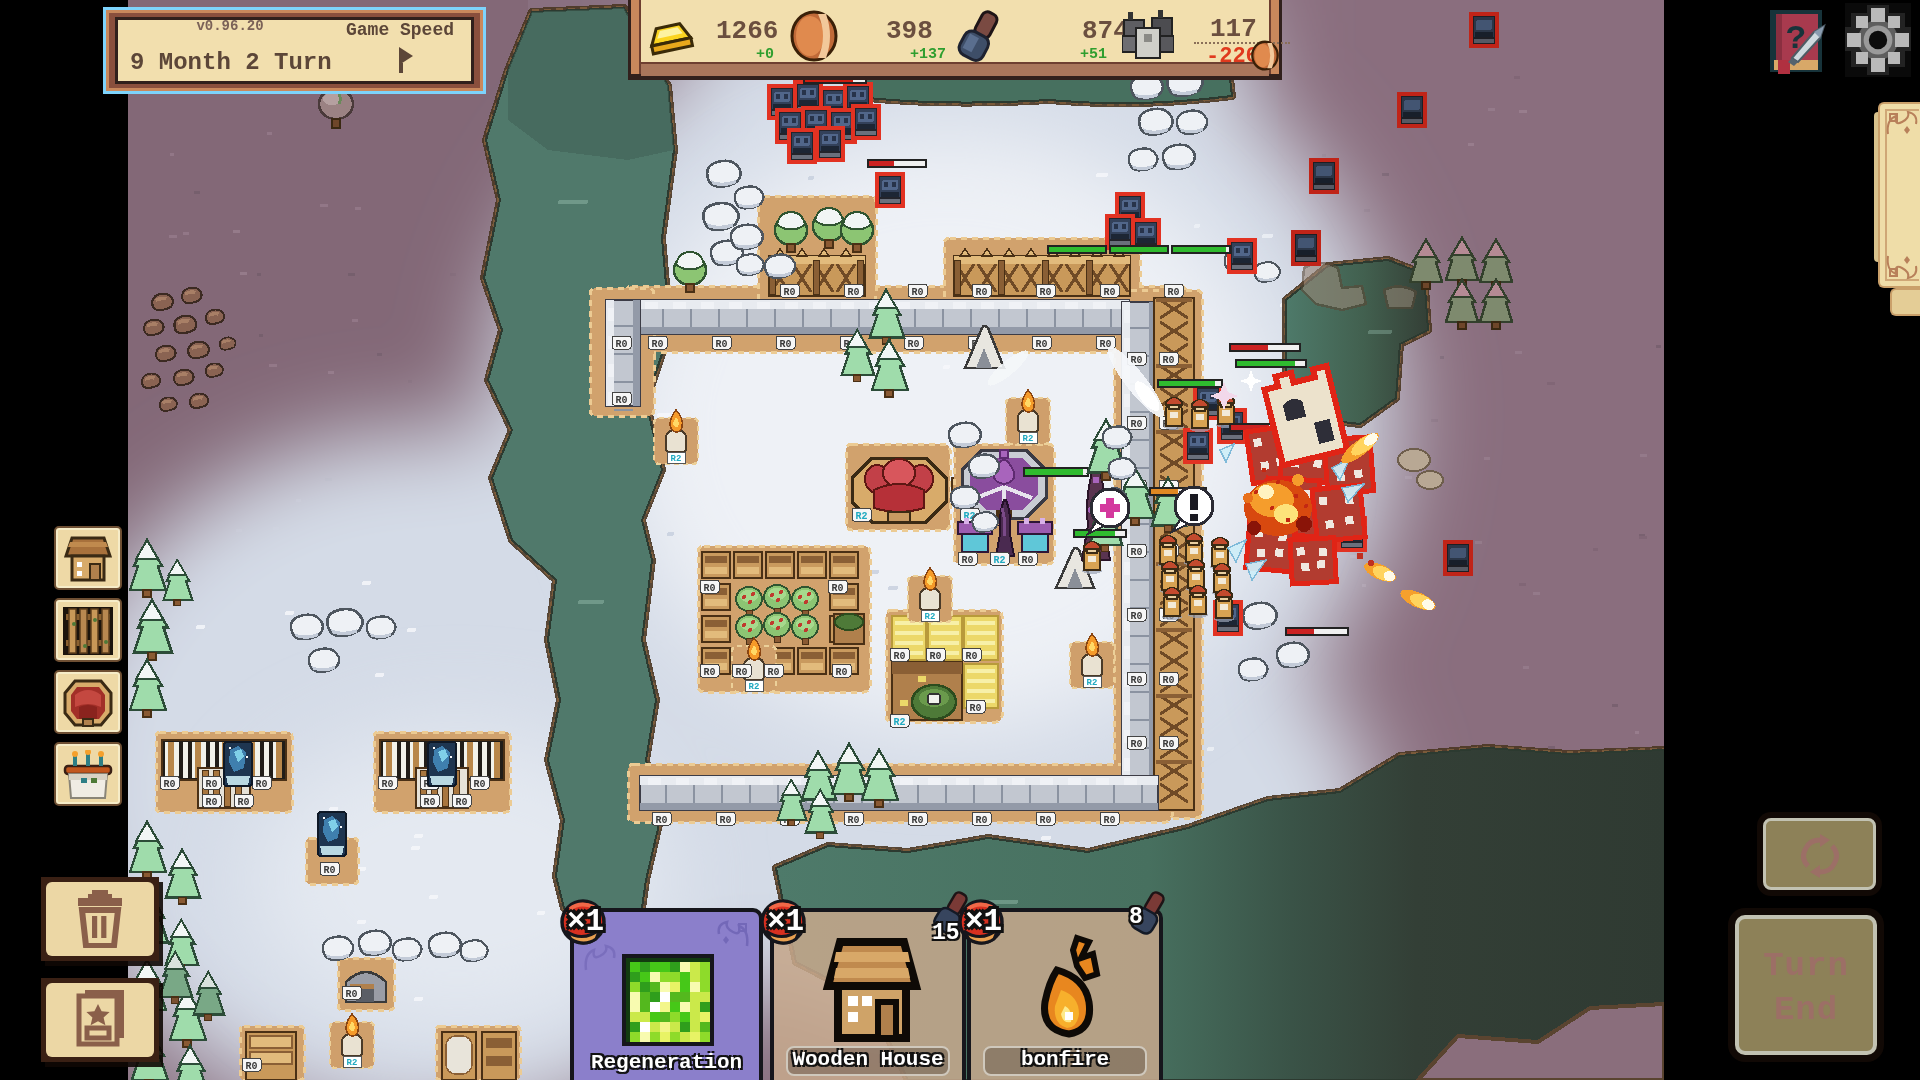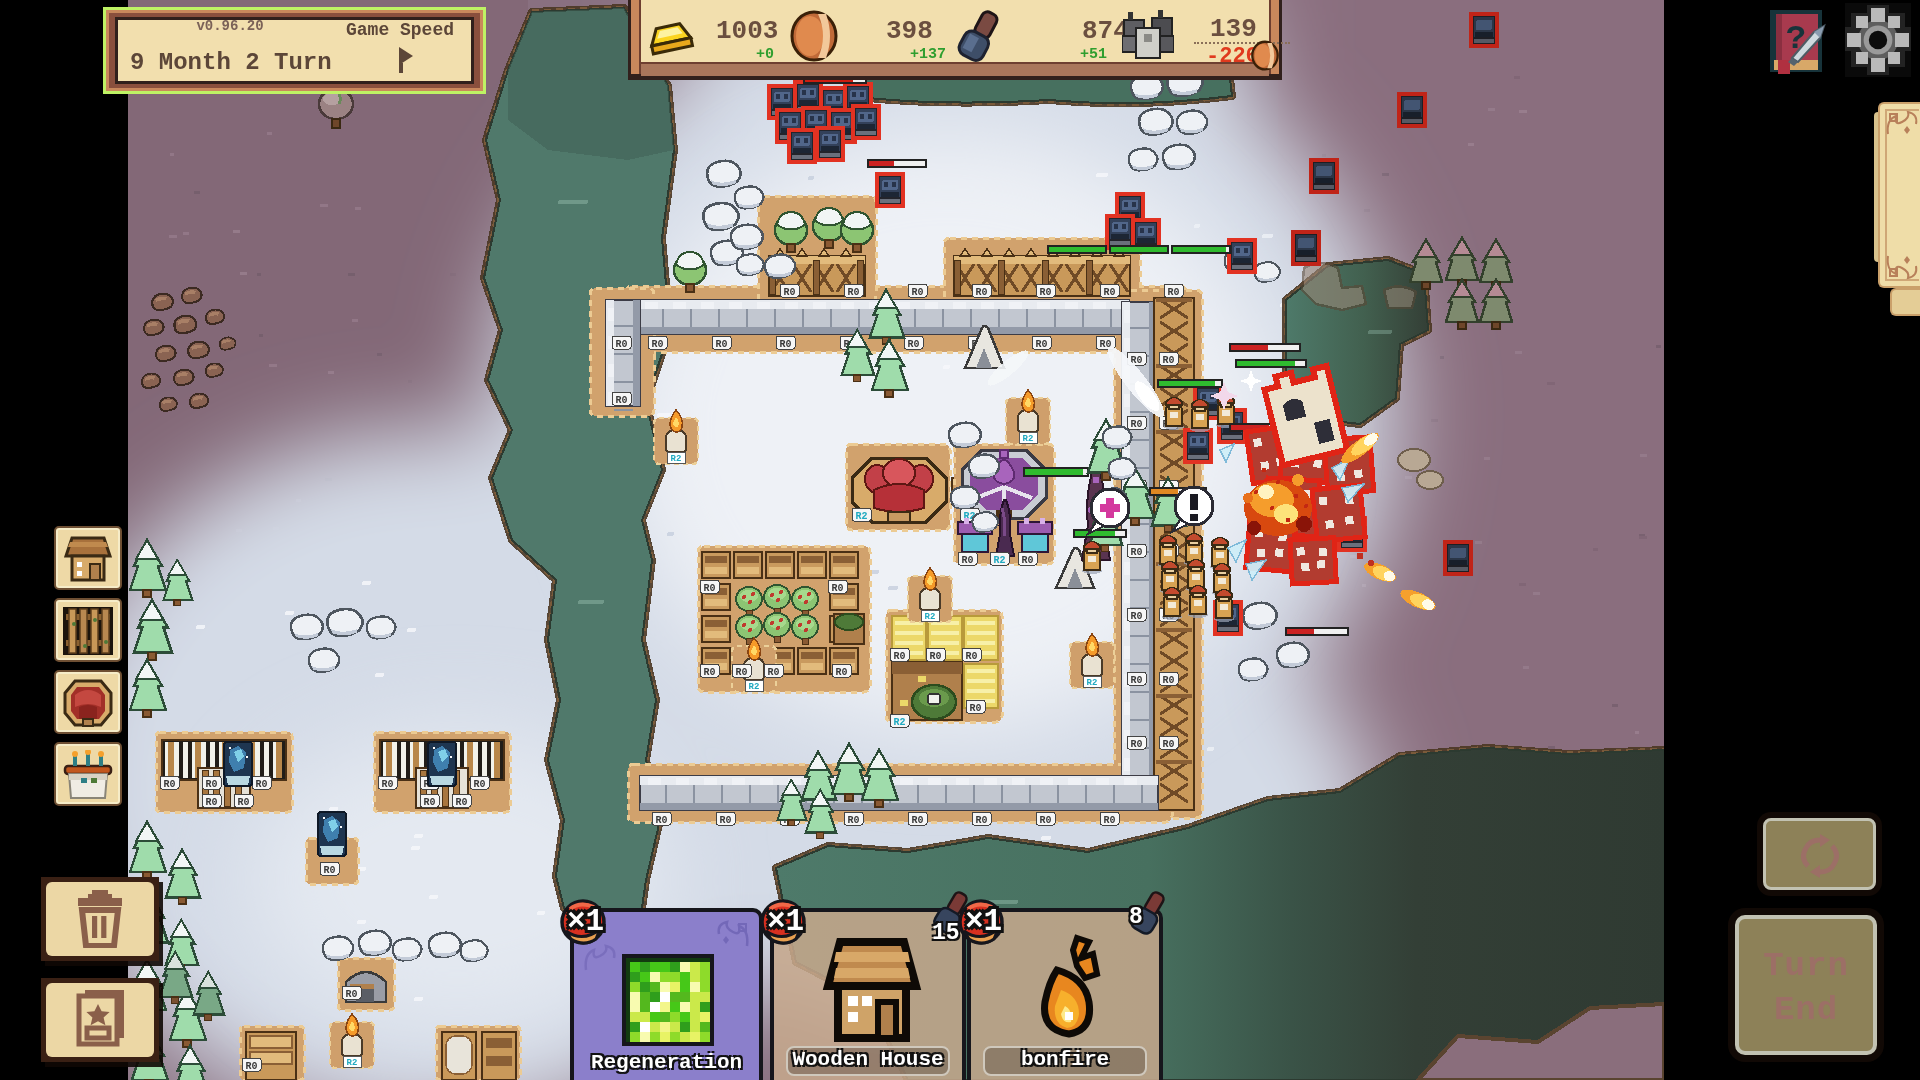--- a/index.html
+++ b/index.html
@@ -1365,21 +1365,21 @@
 
 <g>
         <circle cx="1066" cy="506" r="19" fill="#fff" stroke="#2a2a33" stroke-width="3"></circle>
         <path d="M1052 520 L1044 532 L1060 524 Z" fill="#fff" stroke="#2a2a33" stroke-width="2"></path>
         <rect x="1062" y="494" width="8" height="16" fill="#1a1a22"></rect>
         <rect x="1062" y="514" width="8" height="7" fill="#1a1a22"></rect>
       </g>
 </svg>
 </div>
 
-<div style="position:absolute;left:103px;top:7px;width:383px;height:87px;background:#bef264;">
+<div style="position:absolute;left:103px;top:7px;width:383px;height:87px;background:#7dd3fc;">
  <div style="position:absolute;inset:3px;background:#c9885c;"></div>
  <div style="position:absolute;left:6px;top:6px;right:6px;bottom:6px;background:#8a4f3d;"></div>
  <div style="position:absolute;left:12px;top:10px;right:12px;bottom:10px;background:#f2dfae;border:3px solid #31201c;"></div>
 
  <div style="position:absolute;left:62px;top:11px;width:130px;text-align:center;font:bold 14px 'Liberation Mono';color:#7b6258;">v0.96.20</div>
 
  <div style="position:absolute;left:243px;top:13px;font:bold 18px 'Liberation Mono';color:#5c4638;">Game Speed</div>
 
  <div style="position:absolute;left:27px;top:42px;font:bold 24px 'Liberation Mono';color:#5c4638;">9 Month 2 Turn</div>
 
@@ -1394,21 +1394,21 @@
  <div style="position:absolute;left:13px;top:62px;right:13px;height:14px;background:#a9765b;border-top:2px solid #6e3f30;"></div>
 
  <svg style="position:absolute;left:16px;top:12px;" width="52" height="48" viewBox="0 0 52 48">
   <g transform="rotate(-12 26 24)">
    <path d="M14 14 L38 14 L46 30 L6 30 Z" fill="#fbd420" stroke="#3a2a08" stroke-width="3"></path>
    <path d="M6 30 L46 30 L46 38 L6 38 Z" fill="#e8a81c" stroke="#3a2a08" stroke-width="3"></path>
    <path d="M17 17 L35 17 L39 24 L13 24 Z" fill="#fdf2a0"></path>
   </g>
  </svg>
 
- <div style="position:absolute;left:88px;top:16px;width:90px;font:bold 26px 'Liberation Mono';color:#6b4f3f;">1003</div>
+ <div style="position:absolute;left:88px;top:16px;width:90px;font:bold 26px 'Liberation Mono';color:#6b4f3f;">1266</div>
 
  <div style="position:absolute;left:128px;top:46px;font:bold 15px 'Liberation Mono';color:#2f9e2f;">+0</div>
 
  <svg style="position:absolute;left:160px;top:8px;" width="52" height="54" viewBox="0 0 52 54">
   <ellipse cx="26" cy="28" rx="22" ry="24" fill="#c06a38" stroke="#3a2008" stroke-width="3"></ellipse>
   <ellipse cx="22" cy="28" rx="14" ry="20" fill="#e08a4e"></ellipse>
   <path d="M30 6 Q40 28 30 50 L38 50 Q46 28 38 6 Z" fill="#f2c89a"></path>
  </svg>
 
  <div style="position:absolute;left:258px;top:16px;font:bold 26px 'Liberation Mono';color:#6b4f3f;">398</div>
@@ -1431,21 +1431,21 @@
   <rect x="2" y="10" width="20" height="16" fill="#5e5e62" stroke="#222" stroke-width="2"></rect>
   <rect x="30" y="8" width="20" height="18" fill="#4c4c50" stroke="#222" stroke-width="2"></rect>
   <rect x="6" y="2" width="5" height="8" fill="#333"></rect>
       <rect x="36" y="0" width="5" height="8" fill="#333"></rect>
   <rect x="0" y="26" width="22" height="16" fill="#6e6e72" stroke="#222" stroke-width="2"></rect>
   <rect x="28" y="26" width="24" height="16" fill="#58585c" stroke="#222" stroke-width="2"></rect>
   <rect x="14" y="18" width="24" height="30" fill="#cfcfc9" stroke="#222" stroke-width="2"></rect>
   <rect x="22" y="24" width="8" height="8" fill="#8a8a86"></rect>
  </svg>
 
- <div style="position:absolute;left:582px;top:14px;font:bold 26px 'Liberation Mono';color:#6b4f3f;">139</div>
+ <div style="position:absolute;left:582px;top:14px;font:bold 26px 'Liberation Mono';color:#6b4f3f;">117</div>
  <div style="position:absolute;left:566px;top:42px;width:96px;border-top:2px dotted #8a6f58;"></div>
 
  <div style="position:absolute;left:578px;top:44px;font:bold 22px 'Liberation Mono';color:#e03a1e;">-226</div>
 
  <svg style="position:absolute;left:622px;top:38px;" width="30" height="34" viewBox="0 0 52 54">
   <ellipse cx="26" cy="28" rx="22" ry="24" fill="#c06a38" stroke="#3a2008" stroke-width="4"></ellipse>
   <ellipse cx="22" cy="28" rx="14" ry="20" fill="#e08a4e"></ellipse>
   <path d="M30 6 Q40 28 30 50 L38 50 Q46 28 38 6 Z" fill="#f2c89a"></path>
  </svg>
 </div>

